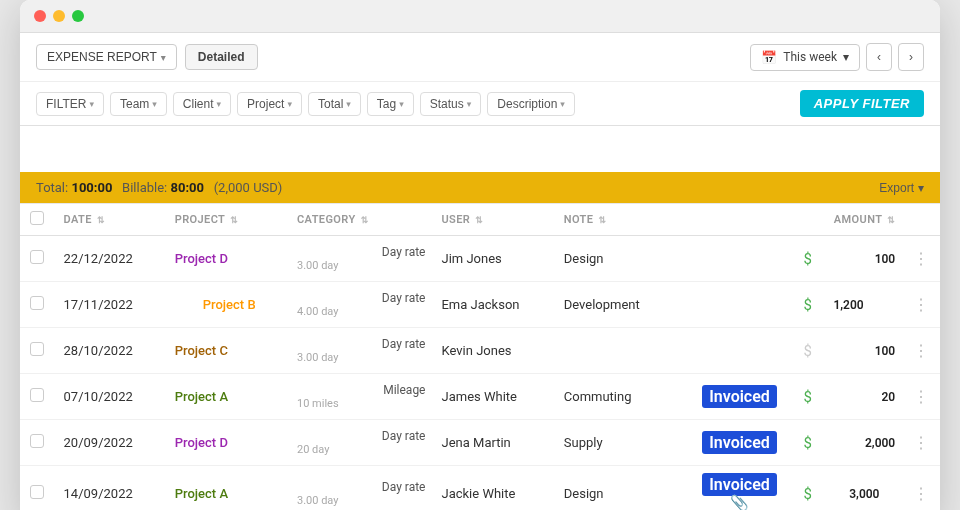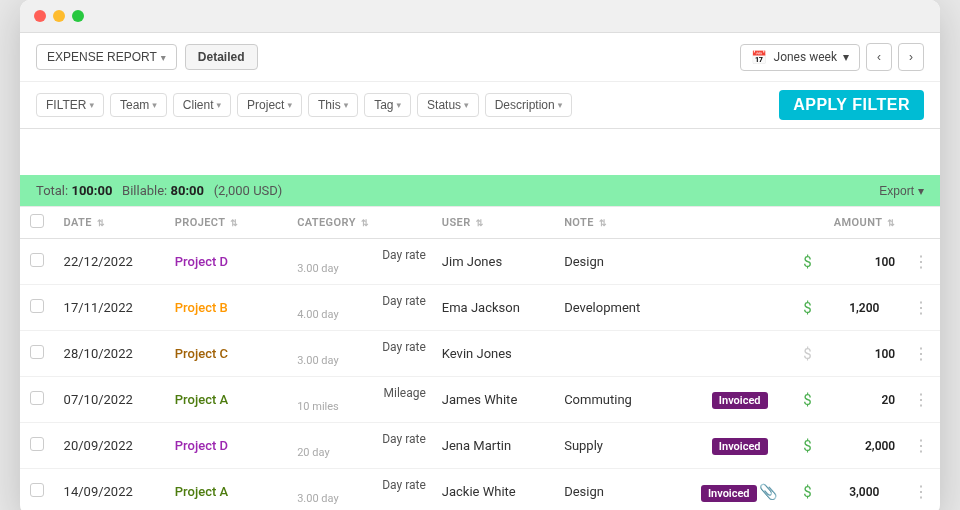--- a/index.html
+++ b/index.html
@@ -85,27 +85,28 @@
       border: 1px solid #ddd; border-radius: 4px;
       padding: 4px 9px; background: #fff; cursor: pointer;
       font-size: 12px; color: #555;
     }
     .filter-btn .arr { font-size: 9px; color: #999; }
     .apply-filter-btn {
       margin-left: auto;
       background: #00bcd4; color: #fff;
       border: none; border-radius: 4px;
       padding: 6px 14px; cursor: pointer;
-      font-size: 16px; font-weight: 600;
+      font-size: 13px; font-weight: 600;
       letter-spacing: 0.5px;
+      font-style: italic;
     }
 
     
     .summary-bar {
-      background: #86efac;
+      background: #eab308;
       padding: 8px 16px;
       display: flex; align-items: center; justify-content: space-between;
       border-bottom: 1px solid #e8e8e8;
       font-size: 13px; color: #555; margin-top: 46px;
     }
     .summary-bar strong { color: #222; }
     .export-btn {
       display: flex; align-items: center; gap: 4px;
       border: none; background: none; cursor: pointer;
       font-size: 12px; color: #555;
@@ -138,31 +139,31 @@
     .col-badge { width: 90px; }
     .col-dollar { width: 32px; text-align: center; }
     .col-amount { width: 70px; text-align: right; }
     .col-actions { width: 28px; text-align: center; }
 
     .check-box {
       width: 14px; height: 14px;
       border: 1px solid #ccc; border-radius: 3px; display: inline-block;
     }
     .project-d { color: #9c27b0; font-weight: 500; }
-    .project-b { color: #ff9800; font-weight: 500; }
+    .project-b { color: #ff9800; font-weight: 500; margin-left: 28px; }
     .project-c { color: #a16207; font-weight: 500; }
     .project-a { color: #4d7c0f; font-weight: 500; }
 
     .category-text { font-size: 12px; color: #555; text-align: right; }
     .category-sub { font-size: 11px; color: #aaa; }
 
     .badge-invoiced {
-      background: #701a75; color: #fff;
+      background: #1d4ed8; color: #fff;
       border-radius: 3px; padding: 2px 7px;
-      font-size: 11px; font-weight: 600;
+      font-size: 16px; font-weight: 600;
     }
     .dollar-icon { color: #4caf50; font-size: 15px; }
     .dollar-icon-grey { color: #ccc; font-size: 15px; }
     .amount-val { font-weight: 600; color: #222; font-size: 12px; }
     .dots { color: #bbb; font-size: 16px; letter-spacing: 1px; cursor: pointer; }
     .attachment-icon { color: #aaa; font-size: 15px; }
 
     thead th:first-child { padding-left: 10px; }
     tbody td:first-child { padding-left: 10px; }
   </style>
@@ -181,21 +182,21 @@
     <div class="toolbar-left">
       <button class="btn-dropdown">
         <span>EXPENSE REPORT</span>
         <span class="arrow">▾</span>
       </button>
       <button class="btn-flat active">Detailed</button>
     </div>
     <div class="toolbar-right">
       <div class="week-selector">
         <span class="calendar-icon">📅</span>
-        <span>Jones week</span>
+        <span>This week</span>
         <span class="arrow">▾</span>
       </div>
       <button class="week-btn">‹</button>
       <button class="week-btn">›</button>
     </div>
   </div>
 
   <div class="filter-bar">
     <button class="filter-btn">
       <span>FILTER</span>
@@ -207,21 +208,21 @@
     </button>
     <button class="filter-btn">
       <span>Client</span>
       <span class="arr">▾</span>
     </button>
     <button class="filter-btn">
       <span>Project</span>
       <span class="arr">▾</span>
     </button>
     <button class="filter-btn">
-      <span>This</span>
+      <span>Total</span>
       <span class="arr">▾</span>
     </button>
     <button class="filter-btn">
       <span>Tag</span>
       <span class="arr">▾</span>
     </button>
     <button class="filter-btn">
       <span>Status</span>
       <span class="arr">▾</span>
     </button>
@@ -314,21 +315,21 @@
     <td class="col-category">
       <div class="category-text">Day rate</div>
       <div class="category-sub">4.00 day</div>
     </td>
     <td class="col-user">Ema Jackson</td>
     <td class="col-note">Development</td>
     <td class="col-badge" style="text-align:center;">
        
     </td>
     <td class="col-dollar"><span class="dollar-icon">$</span></td>
-    <td class="col-amount amount-val" style="text-align:center;">1,200</td>
+    <td class="col-amount amount-val" style="text-align:left;">1,200</td>
     <td class="col-actions">
       <span class="dots">⋮</span>
     </td>
   </tr>
           <tr>
     <td class="col-check">
       <span class="check-box"></span>
     </td>
     <td class="col-date">28/10/2022</td>
     <td class="col-project">

